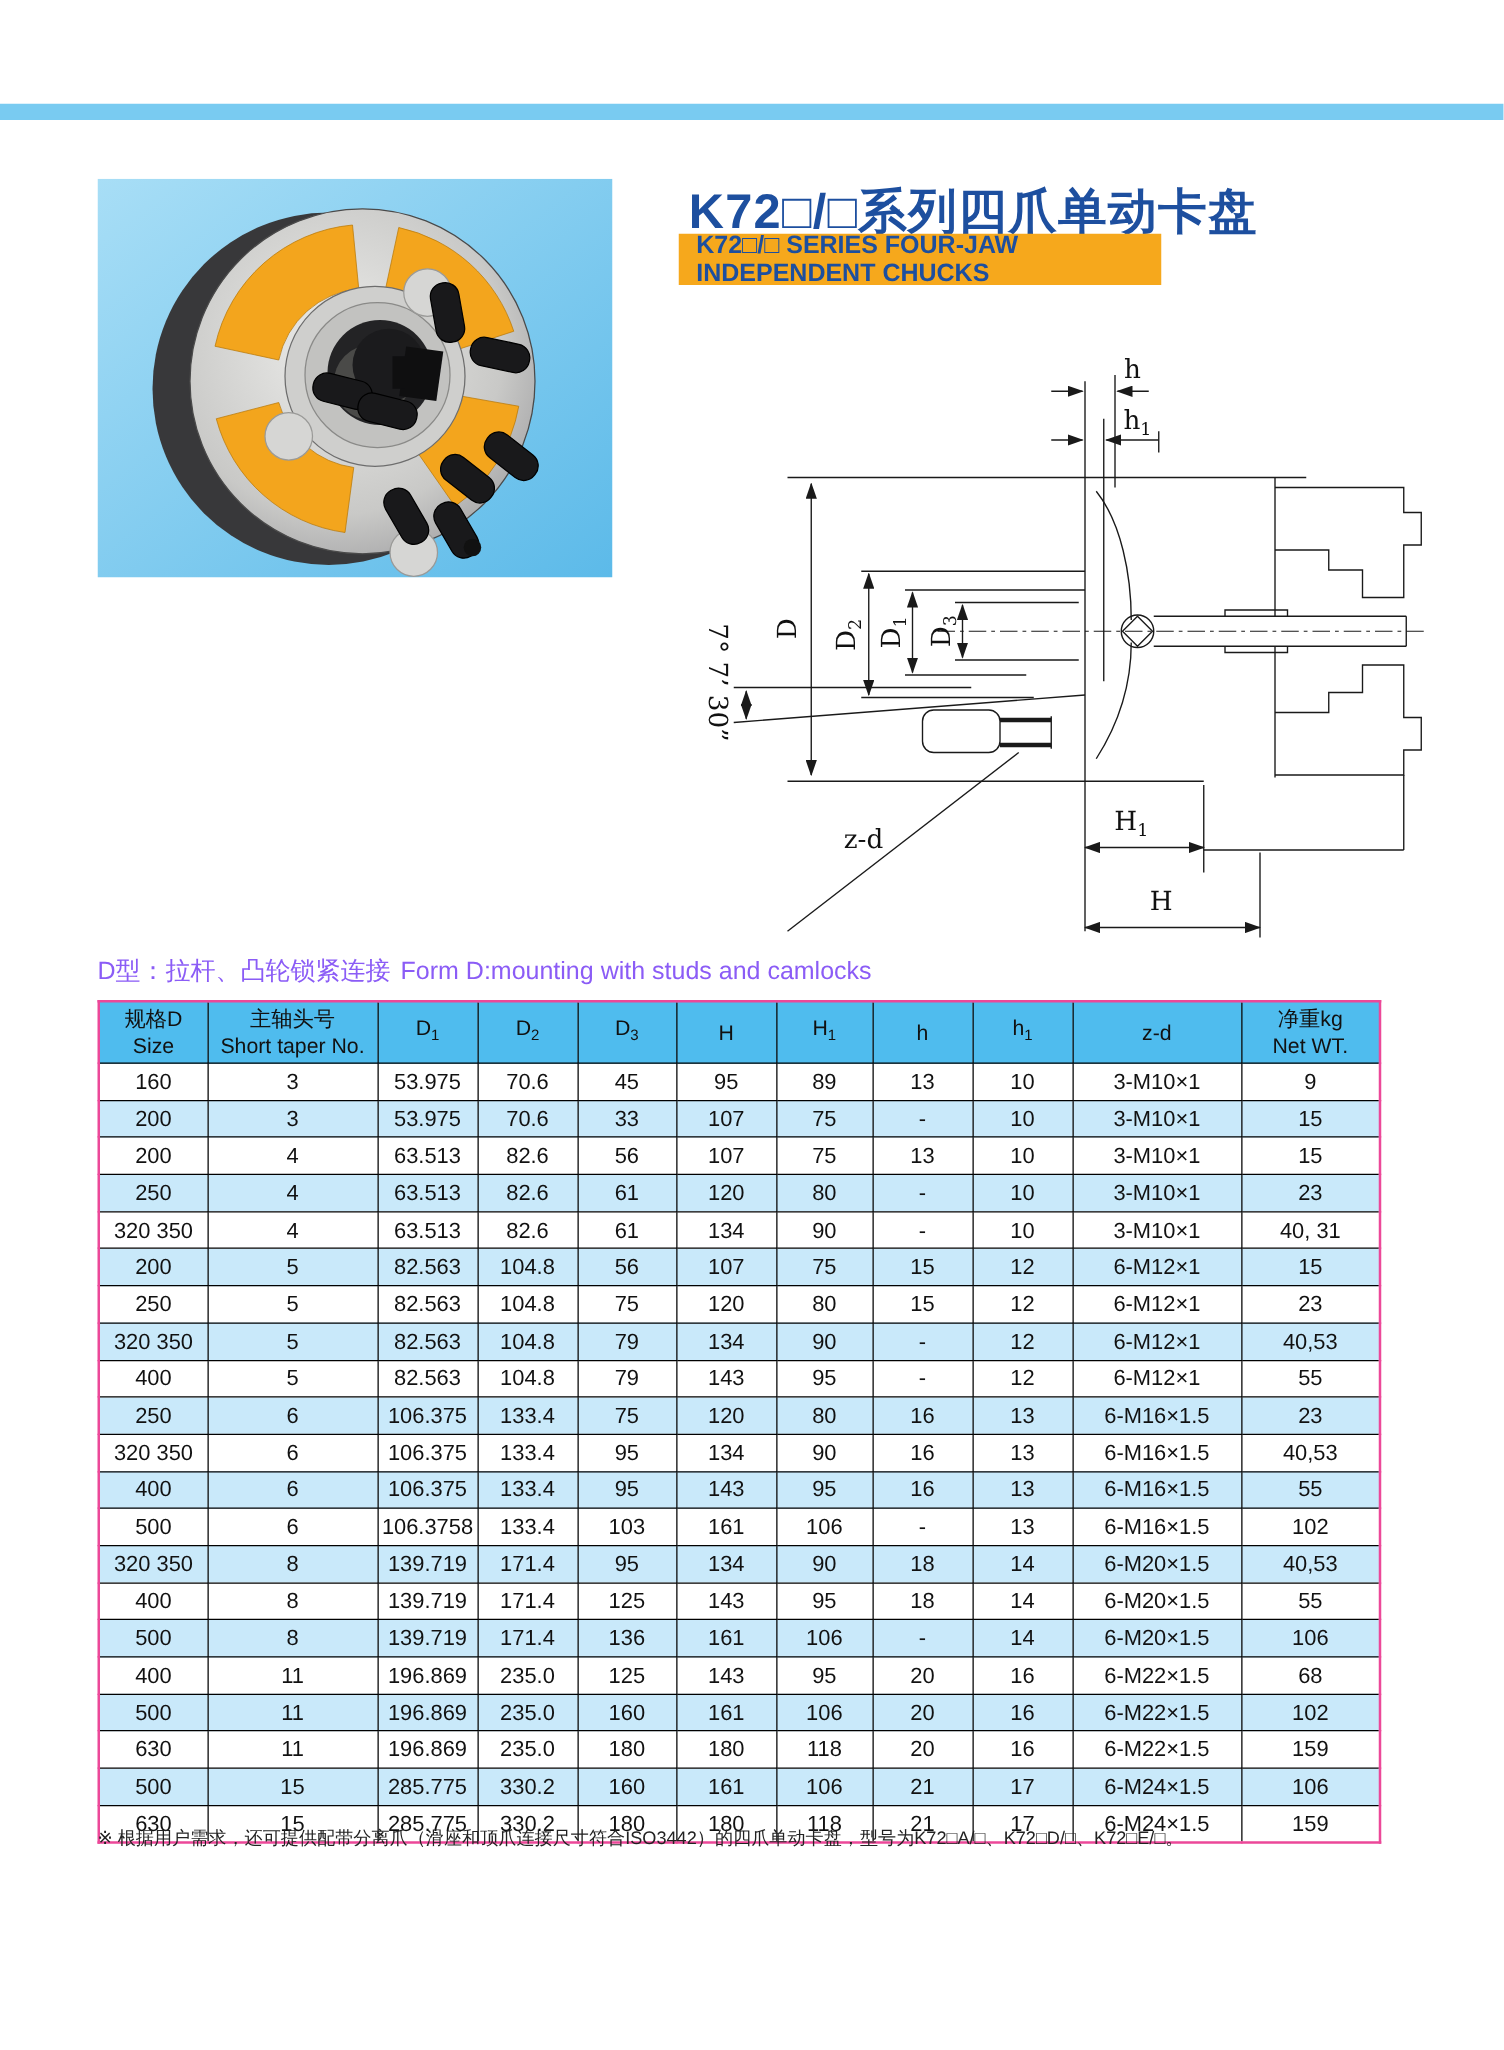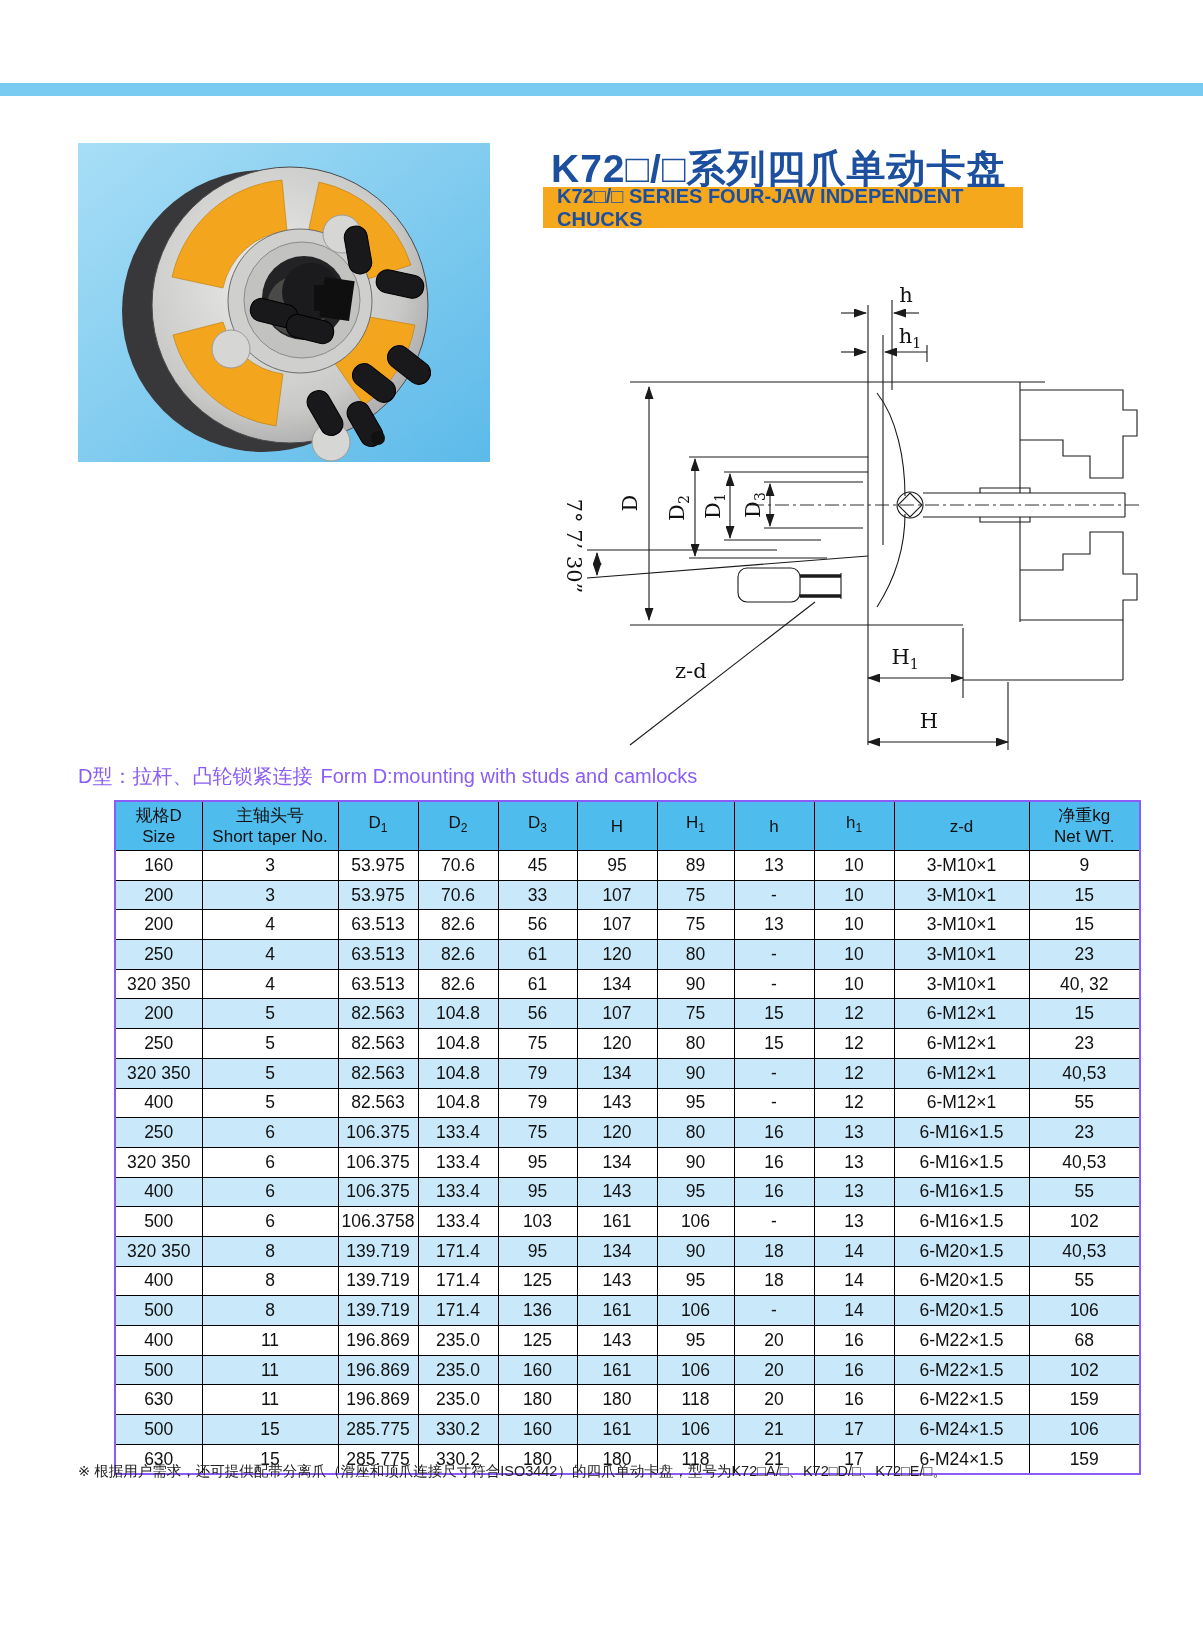--- a/index.html
+++ b/index.html
@@ -2,33 +2,33 @@
 <html style="--accent: #79CBF1; --banner: #F6A81C; --titleblue: #1D4F9F; --theadbg: #4FBCEE; --rowalt: #C9E9FA;"><head>
 <meta charset="utf-8">
 <style>
   html,body{margin:0;padding:0;background:#fff;}
   #page{position:relative;width:1203px;height:1640px;background:#fff;overflow:hidden;
         font-family:"Liberation Sans","DejaVu Sans",sans-serif;color:#111;}
   .topbar{position:absolute;left:0;top:83px;width:1203px;height:13px;background:var(--accent,#79CBF1);}
   .photo{position:absolute;left:78px;top:143px;width:412px;height:319px;}
   .title{position:absolute;left:543px;top:134px;width:560px;margin:8px;
          font-size:39px;font-weight:bold;color:var(--titleblue,#1D4F9F);letter-spacing:1px;}
-  .banner{position:absolute;left:543px;top:187px;width:480px;height:41px;background:var(--banner,#F6A81C);
+  .banner{position:absolute;left:543px;top:187px;width:386px;height:41px;background:var(--banner,#F6A81C);
           display:flex;align-items:center;}
   .banner span{font-size:20px;font-weight:bold;color:var(--titleblue,#1D4F9F);padding-left:14px;}
   .drawing{position:absolute;left:525px;top:250px;}
   .dl{stroke:#1a1a1a;stroke-width:1.1;fill:none;}
   .tk{stroke:#1a1a1a;stroke-width:3.6;fill:none;}
   .cl{stroke:#1a1a1a;stroke-width:0.9;fill:none;stroke-dasharray:14 4 3 4;}
   .dt{font-family:"DejaVu Serif",serif;font-size:21px;fill:#111;}
   .ds{font-size:14px;}
   .section{position:absolute;left:78px;top:763px;font-size:20px;color:#8b5cf6;}
   .section .en{margin-left:8px;}
   .spec{position:absolute;left:78px;top:800px;border-collapse:collapse;table-layout:fixed;
-        width:1025px;border:2px solid #8b5cf6;margin-left:36px;}
+        width:1025px;border:2px solid #ec4899;}
   .spec th,.spec td{border:1px solid #000;text-align:center;vertical-align:middle;}
   .spec thead th{background:var(--theadbg,#4FBCEE);height:48px;font-weight:normal;font-size:17px;line-height:21px;padding:0;}
   .spec thead sub{font-size:12px;}
   .spec td{font-size:17.5px;height:28.7px;padding:0;}
   .spec tbody tr:nth-child(even){background:var(--rowalt,#C9E9FA);}
   .notes{position:absolute;left:78px;top:1462px;font-size:14.5px;color:#222;line-height:19px;}
   .notes .en{padding-left:22px;}
 </style>
 </head>
 <body>
@@ -287,21 +287,21 @@
           <td>320 350</td>
           <td>4</td>
           <td>63.513</td>
           <td>82.6</td>
           <td>61</td>
           <td>134</td>
           <td>90</td>
           <td>-</td>
           <td>10</td>
           <td>3-M10×1</td>
-          <td>40, 32</td>
+          <td>40, 31</td>
         </tr>
         <tr>
           <td>200</td>
           <td>5</td>
           <td>82.563</td>
           <td>104.8</td>
           <td>56</td>
           <td>107</td>
           <td>75</td>
           <td>15</td>

